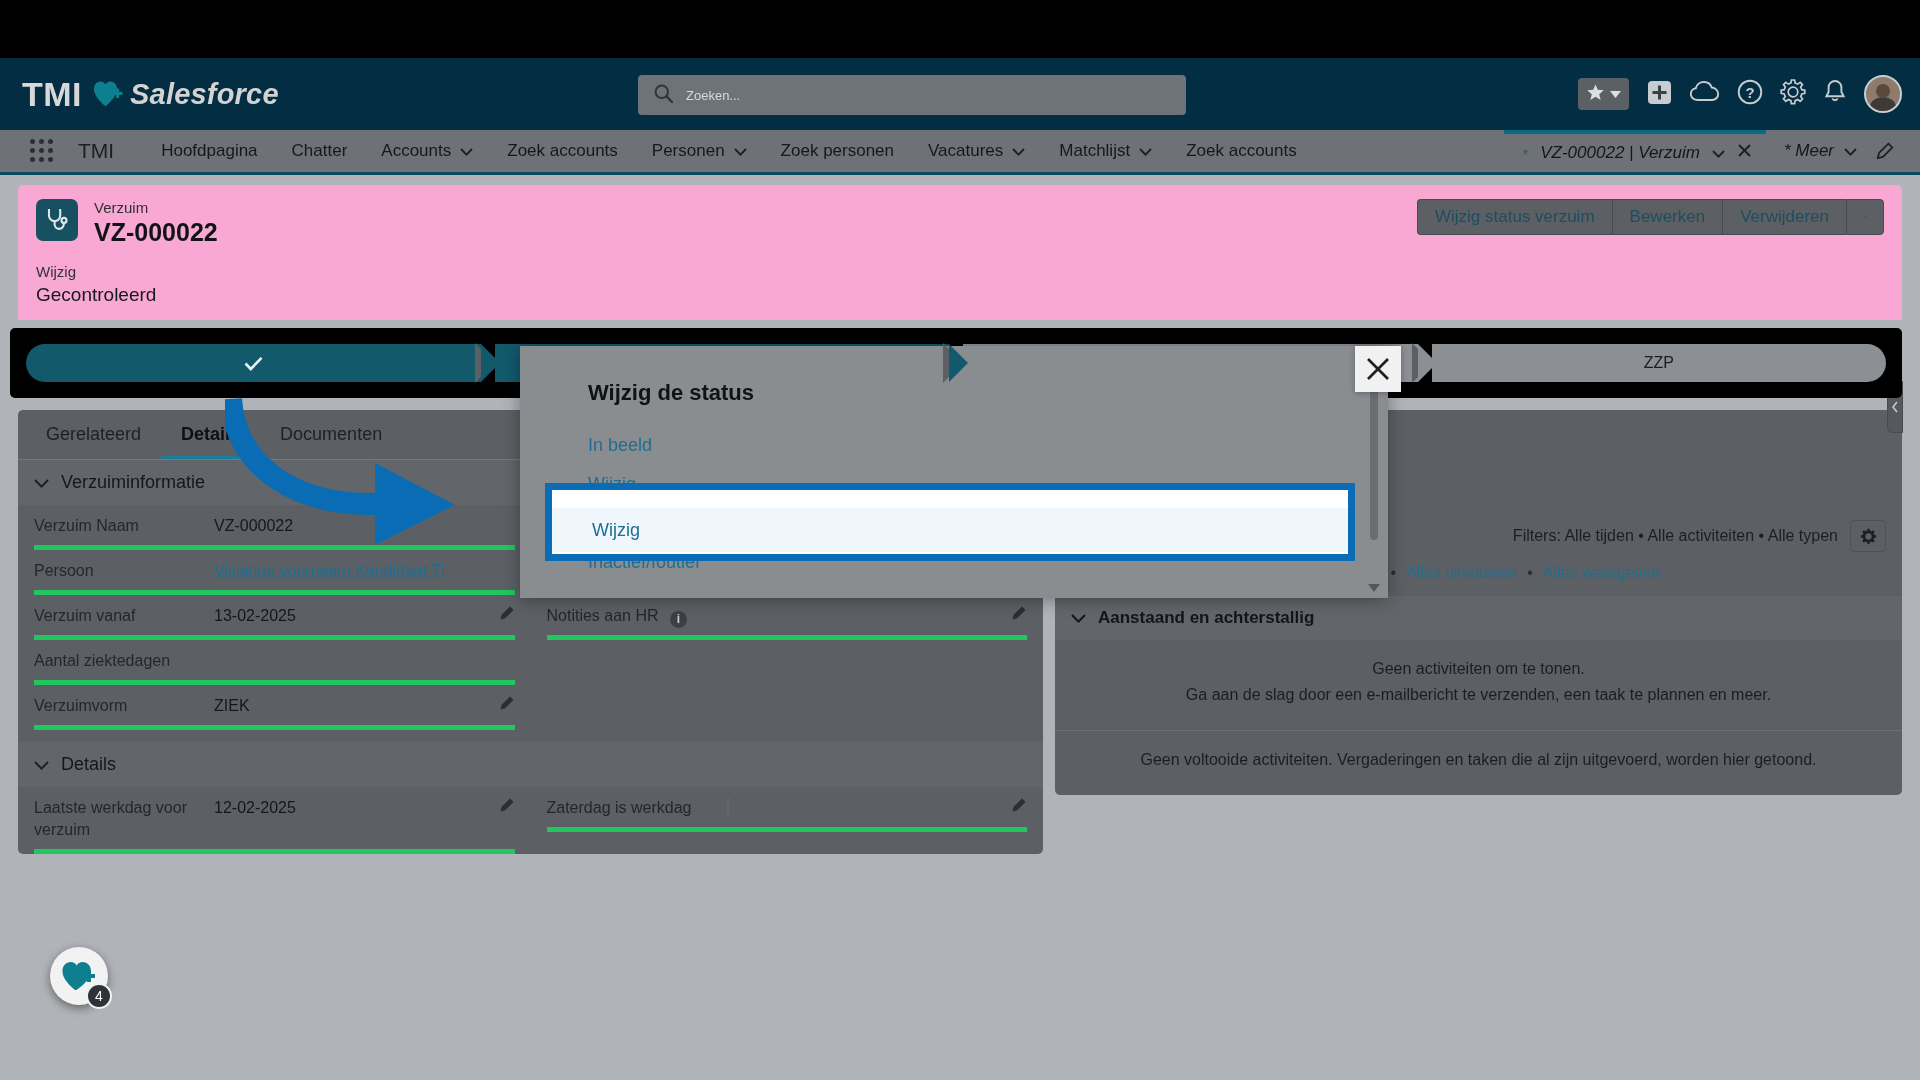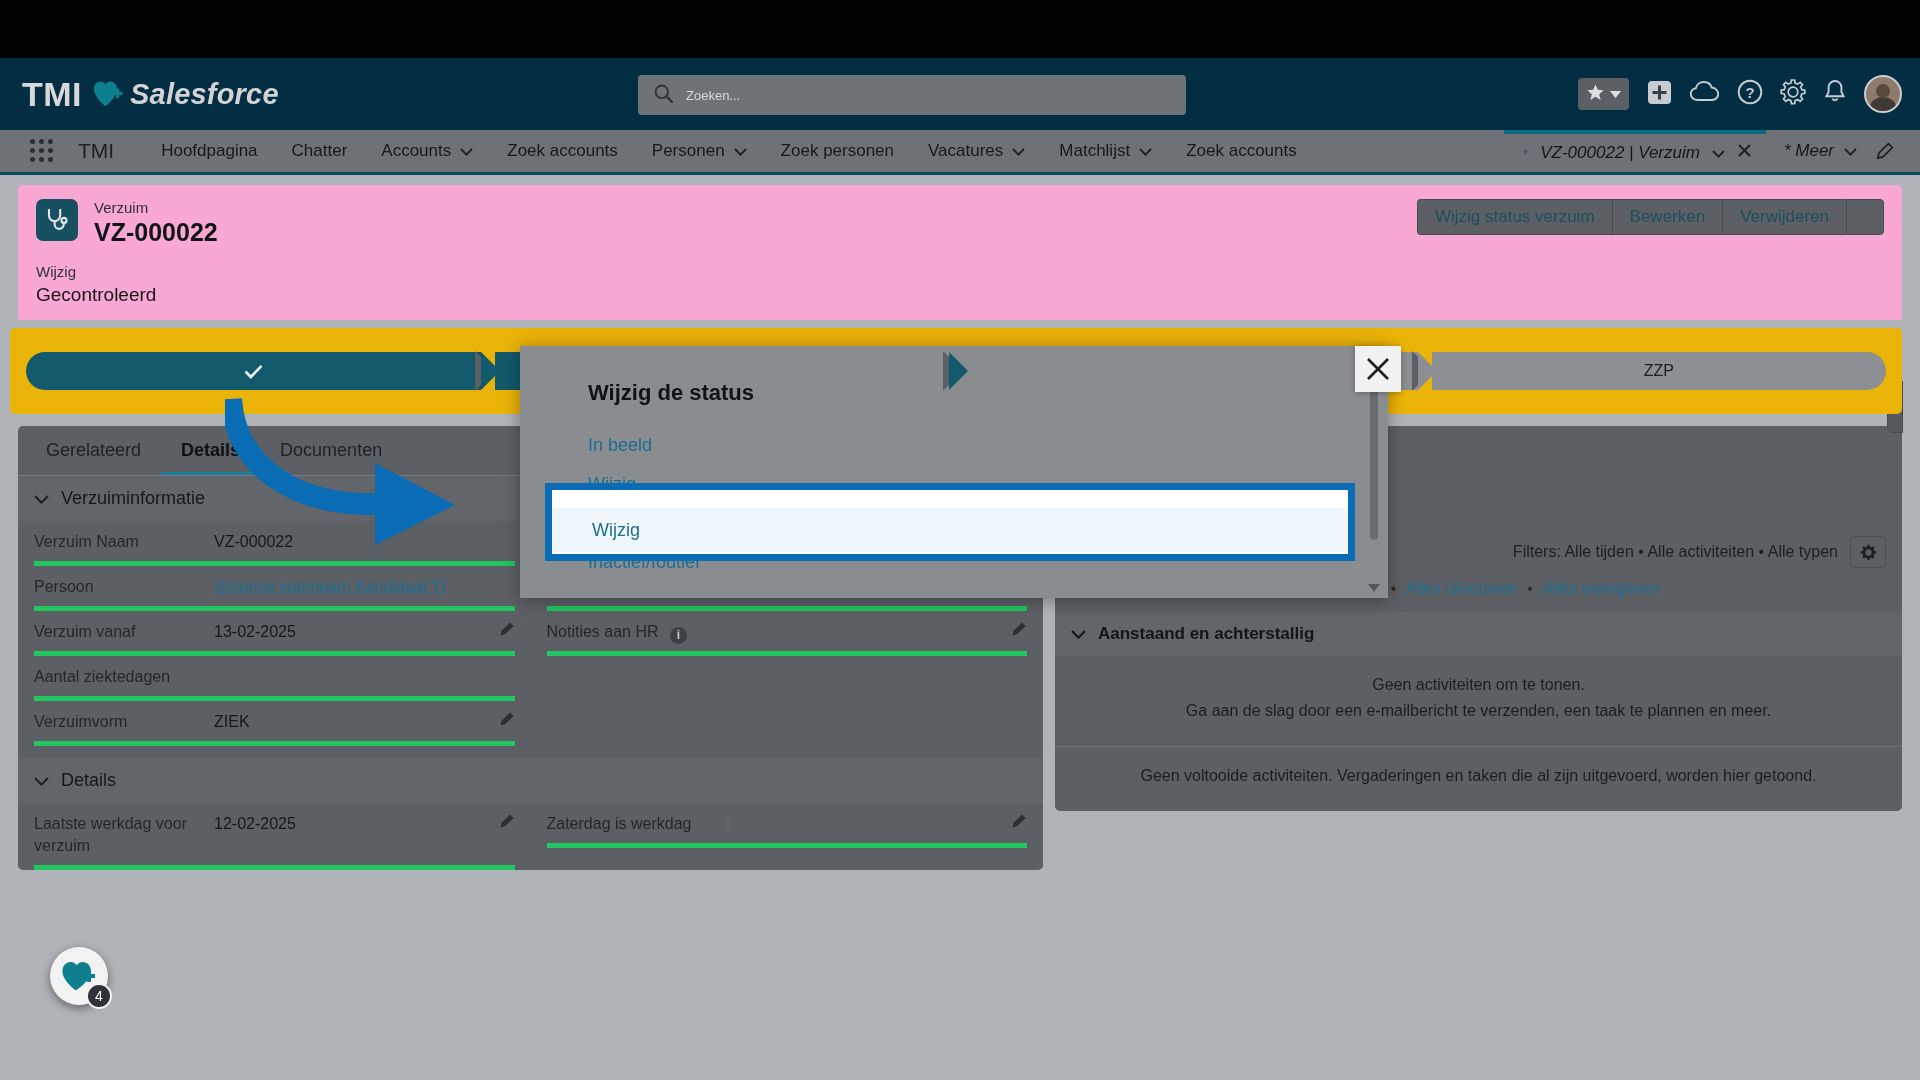--- a/index.html
+++ b/index.html
@@ -156,23 +156,23 @@
   }
   .rec-status {
     margin-top: 16px; padding-bottom: 14px;
   }
   .rec-status .lbl { color: #2f3336; font-size: 15px; }
   .rec-status .val { color: #16191c; font-size: 19px; margin-top: 4px; }
 
   
   .path-wrap {
     margin: 8px 18px 0 10px;
-    background: #eab308;
+    background: #000000;
     border-radius: 5px;
-    padding: 24px 16px;
+    padding: 16px 16px;
     display: flex; align-items: center;
     position: relative;
   }
   .path {
     display: flex; flex: 1; height: 38px;
   }
   .path-step {
     position: relative; flex: 1; height: 38px;
     background: #8c9094;
     display: flex; align-items: center; justify-content: center;

